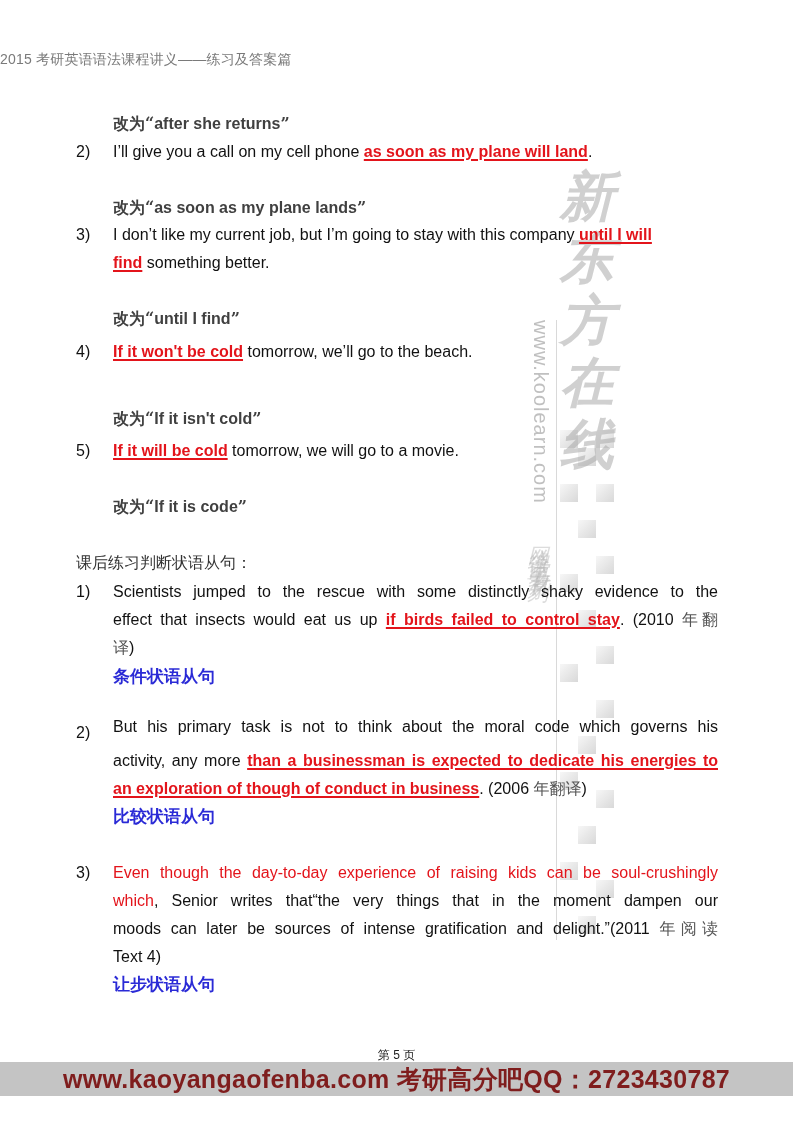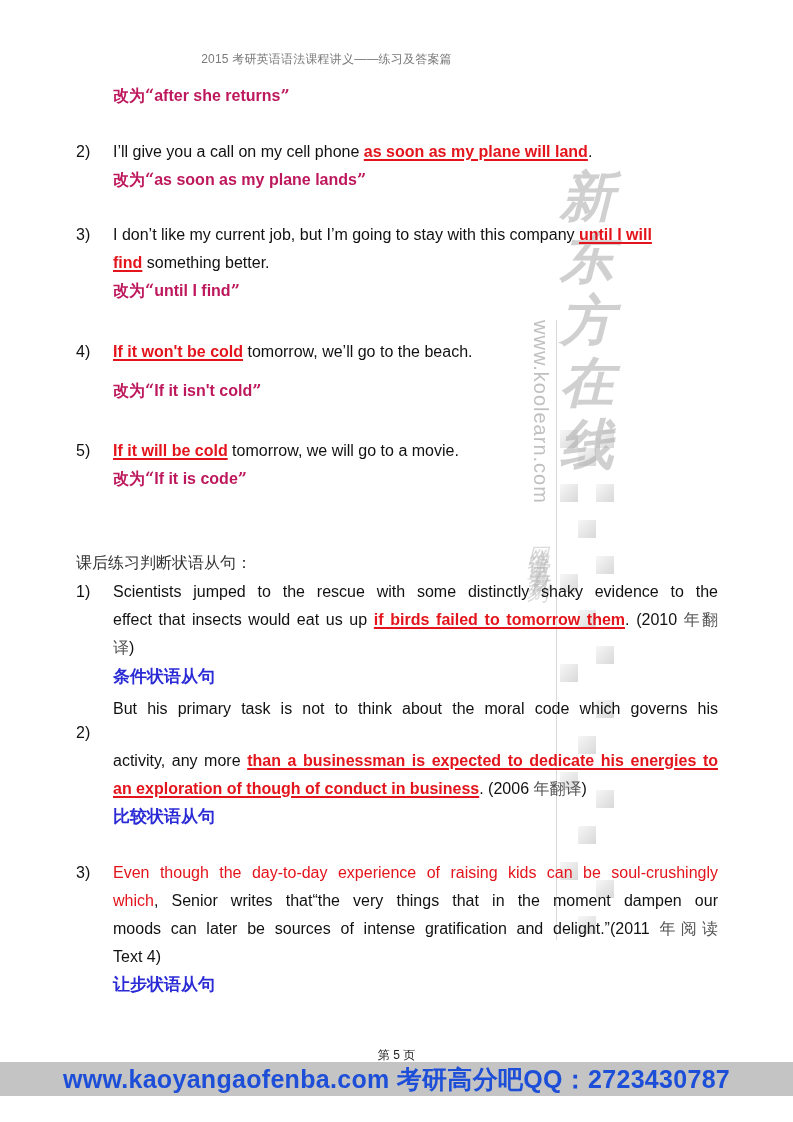--- a/index.html
+++ b/index.html
@@ -1,30 +1,30 @@
 <!DOCTYPE html>
 <html><head>
 <meta charset="utf-8">
 <style>
   * { margin: 0; padding: 0; box-sizing: border-box; }
   html, body { width: 793px; height: 1122px; background: #ffffff; overflow: hidden; }
   body { position: relative; font-family: "Liberation Sans", "DejaVu Sans", sans-serif; color: #111; }
 
   .page-header {
-    position: absolute; top: 51px; left: 0; width: 653px; text-align: center;
-    font-size: 12px; color: #7a7a7a; letter-spacing: 0.2px;
+    position: absolute; top: 51px; left: 0; width: 653px; text-align: left;
+    font-size: 14px; color: #7a7a7a; letter-spacing: 0.2px;
   }
 
   .line { position: absolute; left: 113px; font-size: 16px; line-height: 20px; white-space: nowrap; color: #111; }
   .num { position: absolute; left: 76px; font-size: 16px; line-height: 20px; color: #111; }
   .justify { white-space: normal; width: 605px; text-align: justify; text-align-last: justify; }
 
   .hl { color: #e3141b; font-weight: bold; text-decoration: underline; text-decoration-thickness: 2px; text-underline-offset: 2px; text-align: center; }
   .hl-thin { color: #e3141b; text-decoration-thickness: 1px; text-underline-offset: 2px; }
-  .fix { color: #be185d; font-weight: bold; font-size: 16px; }
+  .fix { color: #404040; font-weight: bold; font-size: 16px; margin-top: 28px; }
   .fix .q { font-family: "DejaVu Serif", serif; }
   .answer { color: #2a2ad6; font-size: 17px; font-weight: bold; }
   .zh-gray { color: #555; }
   .section-title { position: absolute; left: 76px; top: 553px; font-size: 16px; line-height: 20px; color: #333; }
 
   
   .wm-big {
     position: absolute; left: 560px; top: 165px; width: 64px;
     font-family: "DejaVu Serif", serif; font-size: 54px; line-height: 62px;
     color: rgba(170,170,170,0.55); font-weight: bold; font-style: italic;
@@ -40,21 +40,21 @@
   }
   .wm-rule { position: absolute; left: 556px; top: 320px; width: 1px; height: 620px; background: rgba(180,180,180,0.5); }
   .checker { position: absolute; left: 560px; top: 430px; width: 60px; height: 510px; }
   .checker div { position: absolute; width: 18px; height: 18px; background: linear-gradient(135deg, rgba(200,200,200,0.15), rgba(170,170,170,0.45)); }
 
   .page-num { position: absolute; top: 1047px; left: 0; width: 793px; text-align: center; font-size: 12px; color: #222; }
   .footer-band {
     position: absolute; top: 1062px; left: 0; width: 793px; height: 34px; background: #c4c4c4;
     display: flex; align-items: center; justify-content: center;
   }
-  .footer-band span { font-size: 25px; font-weight: bold; color: #1d4ed8; letter-spacing: 0.3px; white-space: nowrap; }
+  .footer-band span { font-size: 25px; font-weight: bold; color: #7f1d1d; letter-spacing: 0.3px; white-space: nowrap; }
 </style>
 </head>
 <body>
 
 <div class="wm-rule"></div>
 <div class="checker">
   <div style="left:0;top:0"></div>
     <div style="left:36px;top:0"></div>
   <div style="left:18px;top:18px"></div>
     <div style="left:0;top:54px"></div>
@@ -117,29 +117,29 @@
 </div>
 <div class="line fix" style="top:469px">
   <span>改为</span><span class="q">“</span><span>If it is code</span><span class="q">”</span>
 </div>
 
 <div class="section-title">课后练习判断状语从句：</div>
 
 <div class="num" style="top:582px">1)</div>
 <div class="line justify" style="top:582px">Scientists jumped to the rescue with some distinctly shaky evidence to the</div>
 <div class="line justify" style="top:610px">
-  <span>effect that insects would eat us up </span><span class="hl">if birds failed to tomorrow them</span><span>. (2010 </span><span class="zh-gray">年翻</span>
+  <span>effect that insects would eat us up </span><span class="hl">if birds failed to control stay</span><span>. (2010 </span><span class="zh-gray">年翻</span>
 </div>
 <div class="line" style="top:638px">
   <span class="zh-gray">译</span><span>)</span>
 </div>
 <div class="line answer" style="top:667px">条件状语从句</div>
 
 <div class="num" style="top:723px">2)</div>
-<div class="line justify" style="top:699px">But his primary task is not to think about the moral code which governs his</div>
+<div class="line justify" style="top:717px">But his primary task is not to think about the moral code which governs his</div>
 <div class="line justify" style="top:751px">
   <span>activity, any more </span><span class="hl">than a businessman is expected to dedicate his energies to</span>
 </div>
 <div class="line" style="top:779px">
   <span class="hl">an exploration of though of conduct in business</span><span>. (2006 </span><span class="zh-gray">年翻译</span><span>)</span>
 </div>
 <div class="line answer" style="top:807px">比较状语从句</div>
 
 <div class="num" style="top:863px">3)</div>
 <div class="line justify" style="top:863px">

